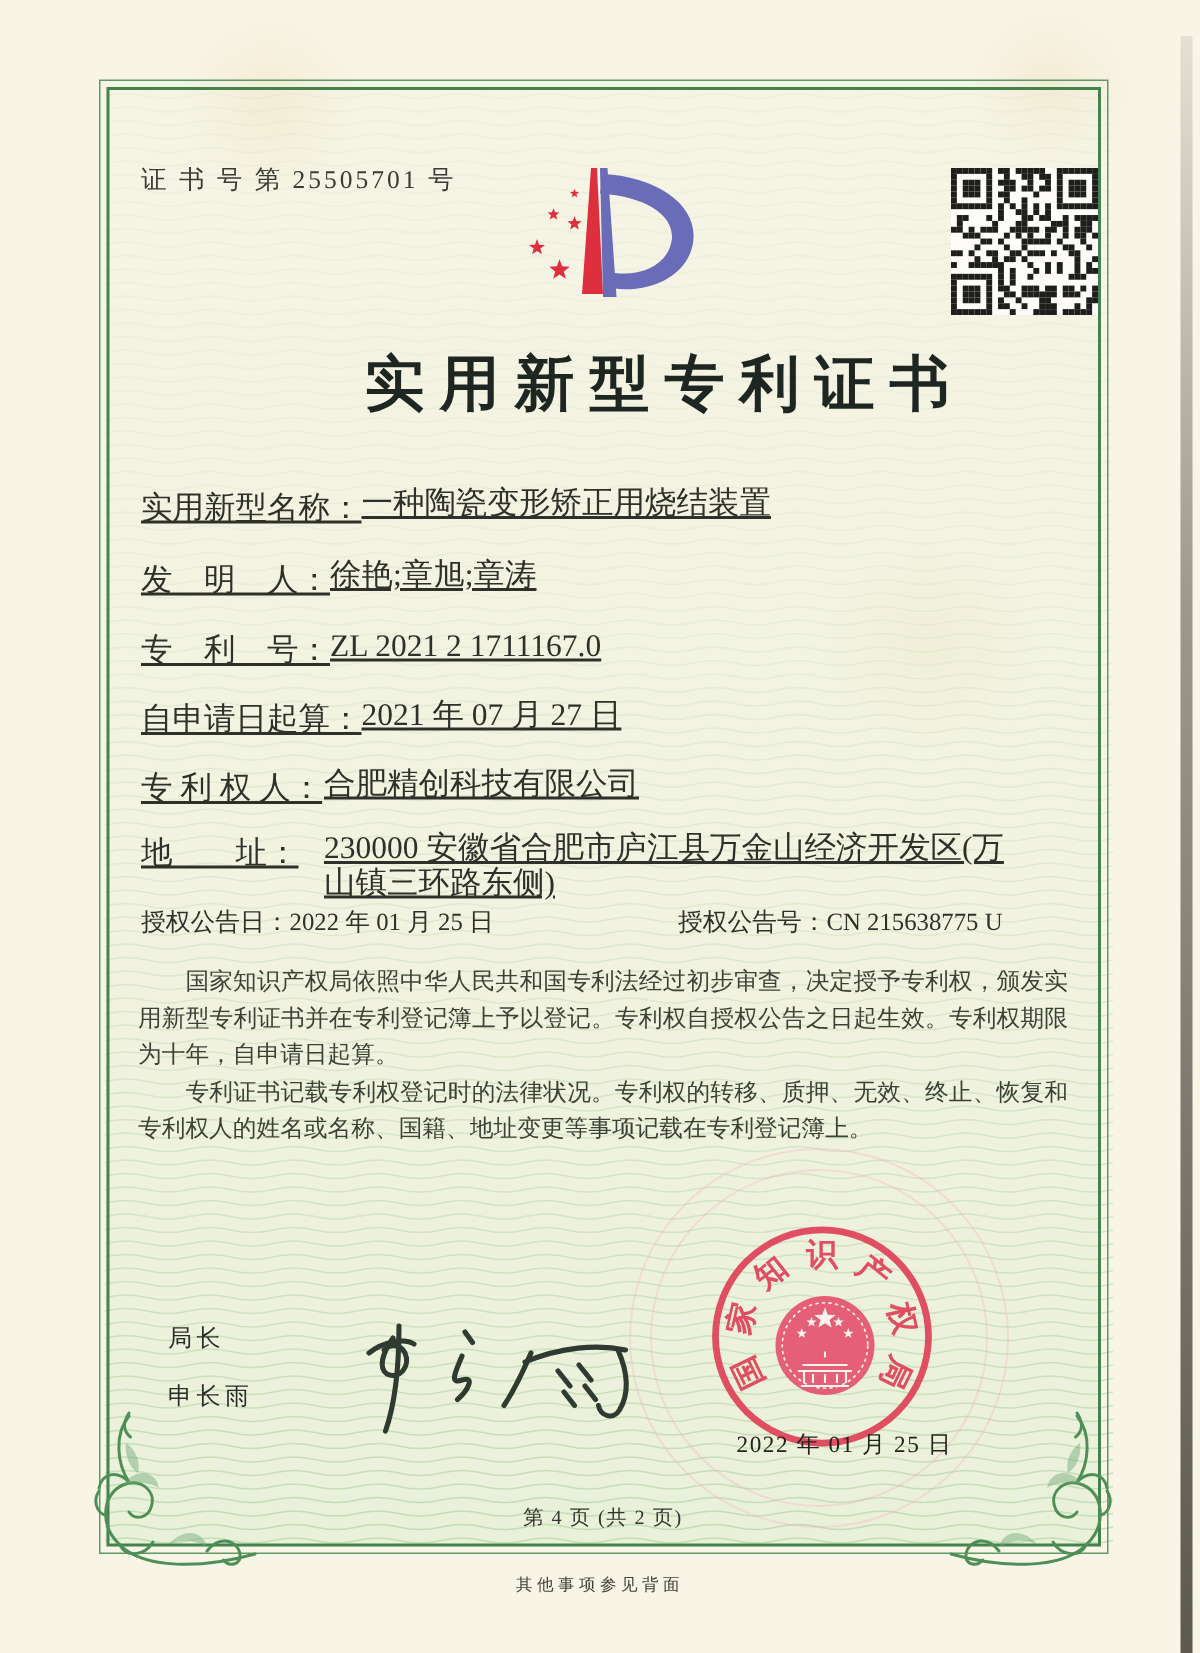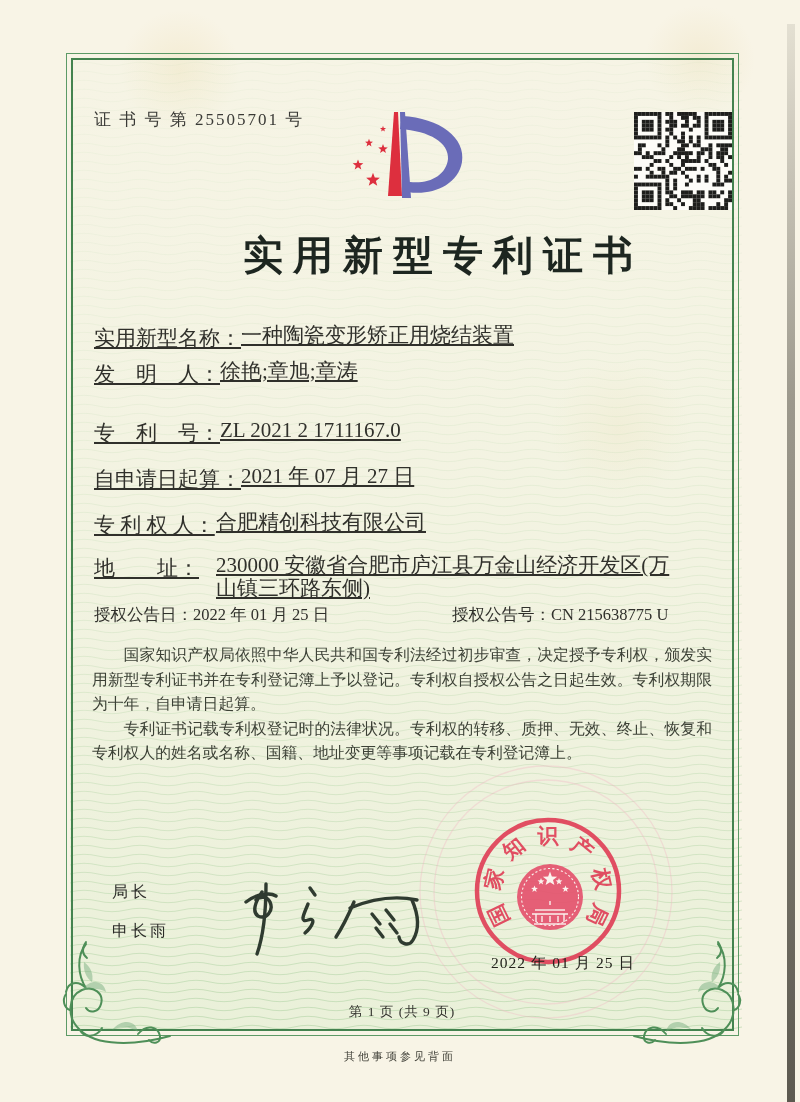--- a/index.html
+++ b/index.html
@@ -504,21 +504,21 @@
       <rect x="86.24" y="94.08" width="3.92" height="3.92" fill="#1e1e1c"></rect>
       <rect x="90.16" y="94.08" width="3.92" height="3.92" fill="#1e1e1c"></rect>
     </svg>
 
   <div class="abs title">实用新型专利证书</div>
 
   <div class="abs field-row" style="top:324px">
     <span class="field-label">实用新型名称：</span>
     <span class="field-value">一种陶瓷变形矫正用烧结装置</span>
   </div>
-  <div class="abs field-row" style="top:360px">
+  <div class="abs field-row" style="top:372px">
     <span class="field-label">发　明　人：</span>
     <span class="field-value">徐艳;章旭;章涛</span>
   </div>
   <div class="abs field-row" style="top:419px">
     <span class="field-label">专　利　号：</span>
     <span class="field-value">ZL 2021 2 1711167.0</span>
   </div>
   <div class="abs field-row" style="top:465px">
     <span class="field-label">自申请日起算：</span>
     <span class="field-value">2021 年 07 月 27 日</span>
@@ -593,17 +593,17 @@
           <text x="0" y="0" fill="#e04158" font-size="21" font-weight="bold" text-anchor="middle" dominant-baseline="central" font-family="&quot;Liberation Serif&quot;, serif" transform="translate(43.6,35.1) rotate(-38.7)">知</text>
           <text x="0" y="0" fill="#e04158" font-size="21" font-weight="bold" text-anchor="middle" dominant-baseline="central" font-family="&quot;Liberation Serif&quot;, serif" transform="translate(78.0,23.0) rotate(0.0)">识</text>
           <text x="0" y="0" fill="#e04158" font-size="21" font-weight="bold" text-anchor="middle" dominant-baseline="central" font-family="&quot;Liberation Serif&quot;, serif" transform="translate(112.4,35.1) rotate(38.7)">产</text>
           <text x="0" y="0" fill="#e04158" font-size="21" font-weight="bold" text-anchor="middle" dominant-baseline="central" font-family="&quot;Liberation Serif&quot;, serif" transform="translate(131.7,65.9) rotate(77.3)">权</text>
           <text x="0" y="0" fill="#e04158" font-size="21" font-weight="bold" text-anchor="middle" dominant-baseline="central" font-family="&quot;Liberation Serif&quot;, serif" transform="translate(127.4,102.1) rotate(116.0)">局</text>
         </g>
     </g>
   </svg>
   <div class="abs seal-date">2022 年 01 月 25 日</div>
 
-  <div class="abs page-info">第 1 页 (共 9 页)</div>
+  <div class="abs page-info">第 4 页 (共 2 页)</div>
   <div class="abs back-note">其他事项参见背面</div>
 
   <div class="abs scan-edge"></div>
 </div>
 
 </body></html>

